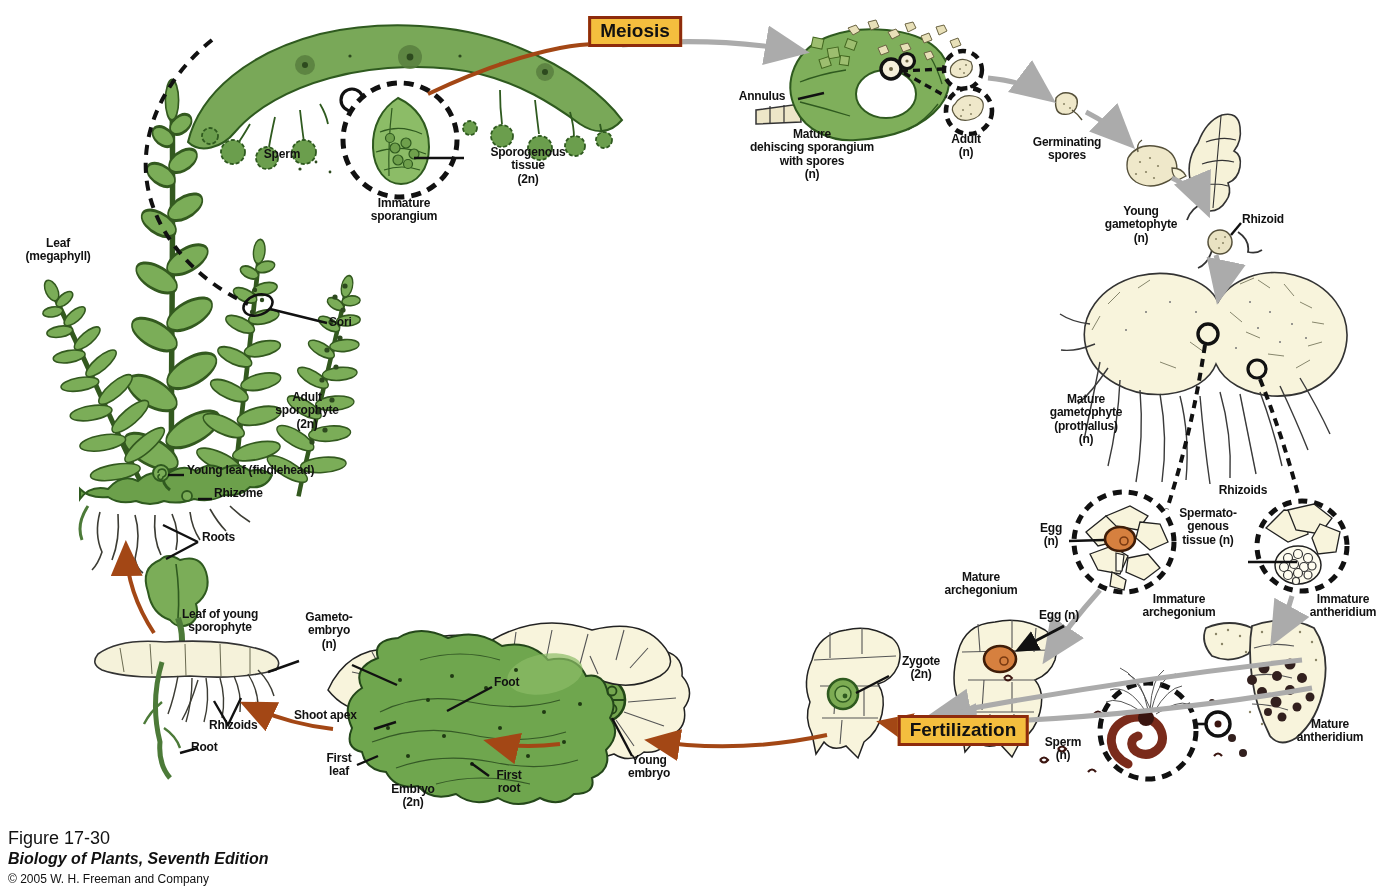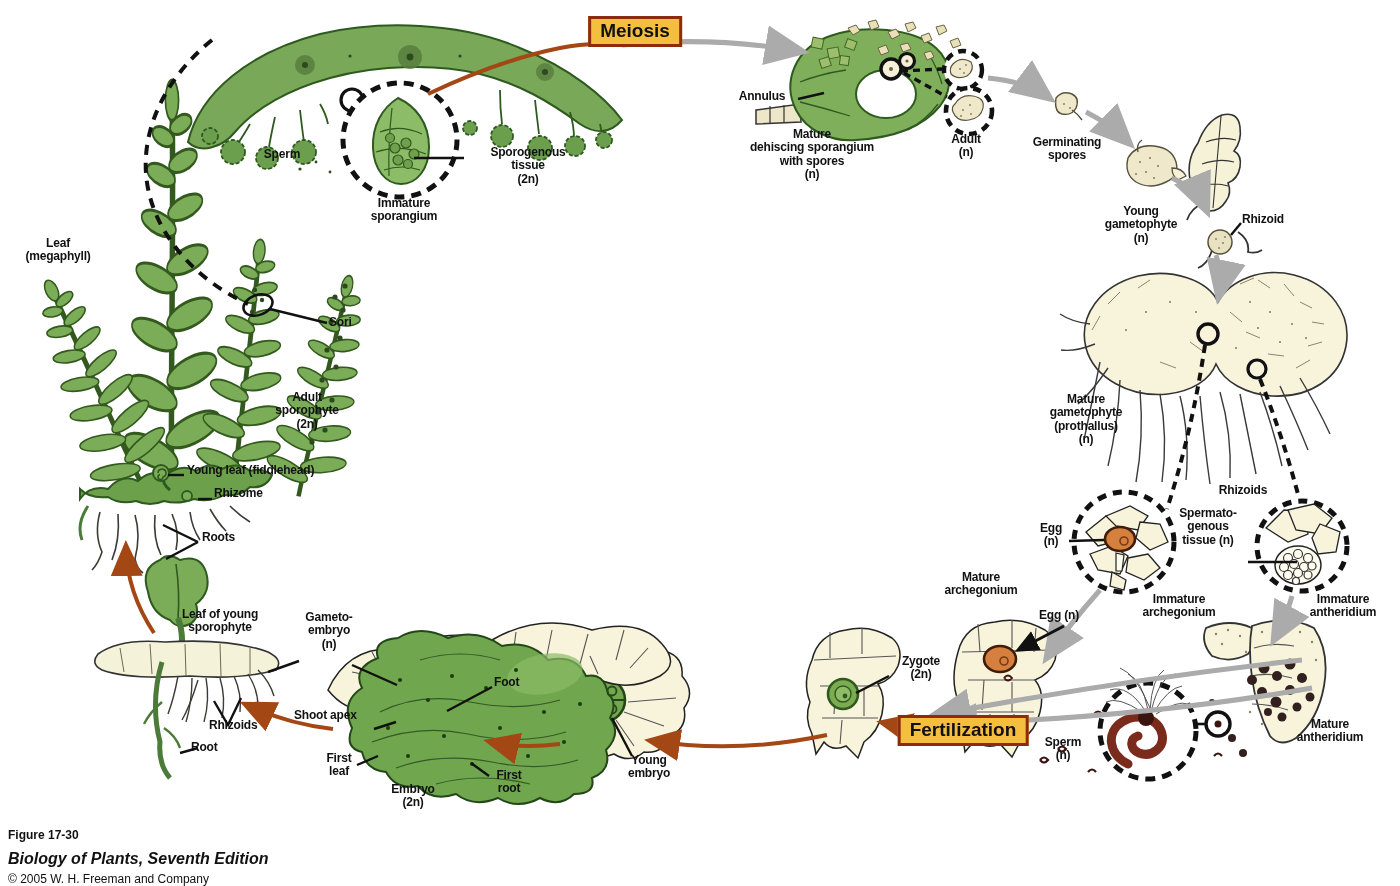--- a/index.html
+++ b/index.html
@@ -6,21 +6,21 @@
   body{width:1400px;height:886px;background:#ffffff;overflow:hidden;position:relative;
        font-family:"Liberation Sans", sans-serif;}
   #stage{position:absolute;left:0;top:12px;width:1400px;height:886px;}
   svg{position:absolute;left:0;top:0;}
   .lbl{position:absolute;font-weight:bold;font-size:12px;line-height:1.12;color:#111;
        white-space:pre-line;text-align:center;transform:translateX(-50%);letter-spacing:-0.2px;}
   .lbl.la{transform:none;text-align:center;}
   .pbox{position:absolute;transform:translateX(-50%);background:#F4BE3E;border:3px solid #8E2B0C;
         padding:1px 9px 2px 9px;font-weight:bold;font-size:19px;color:#111;}
   .cap{position:absolute;left:8px;color:#111;}
-  .cap1{top:816px;font-weight:bold;font-size:12px;}
+  .cap1{top:816px;font-weight:normal;font-size:18px;}
   .cap2{top:838px;font-weight:bold;font-style:italic;font-size:16px;}
   .cap3{top:860px;font-size:12px;}
 </style>
 </head>
 <body>
 
 <div id="stage">
 <svg width="1400" height="886" viewBox="0 0 1400 886">
   <defs>
     <marker id="ag" markerWidth="10" markerHeight="10" refX="7" refY="4" orient="auto">

